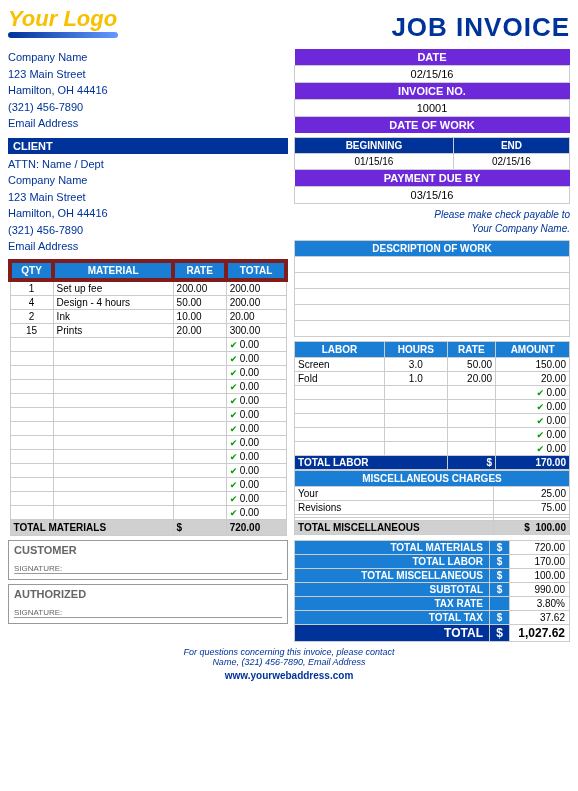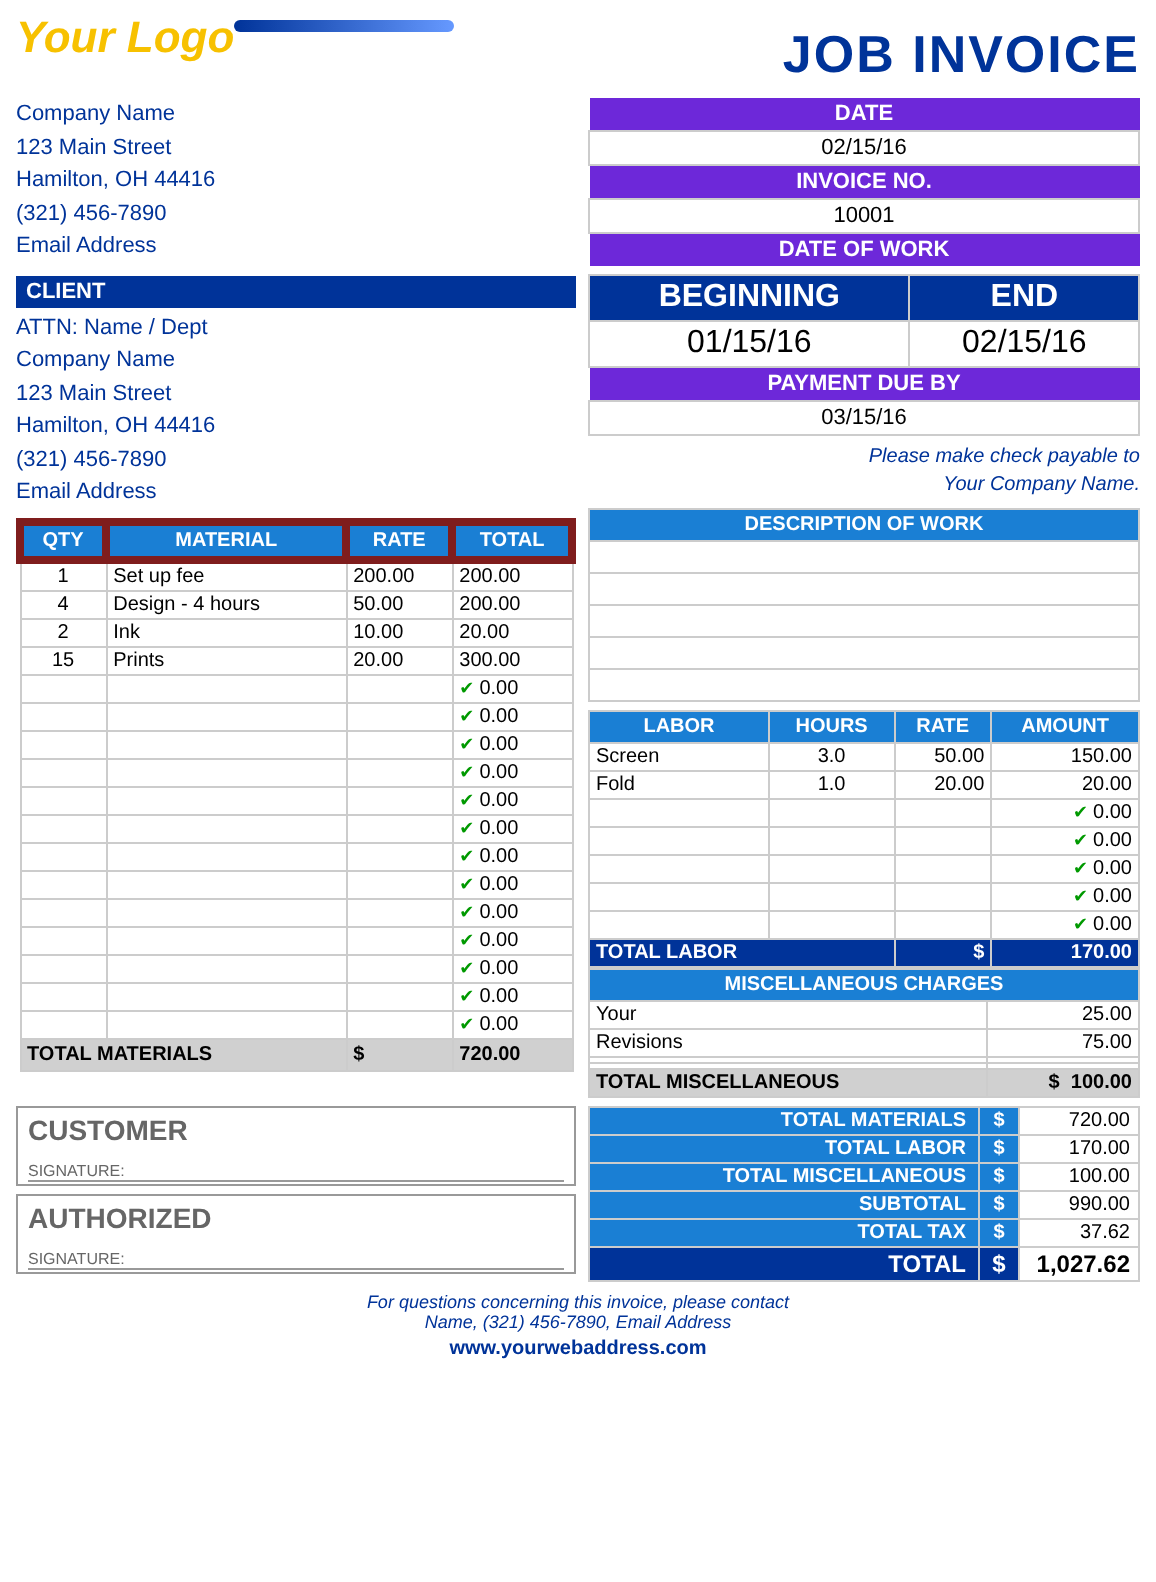--- a/index.html
+++ b/index.html
@@ -18,20 +18,21 @@
 
     
     .header {
       display: flex;
       justify-content: space-between;
       align-items: flex-start;
       margin-bottom: 6px;
     }
     .logo-area {
       display: flex;
+      flex-direction: column;
       align-items: flex-start;
       text-align: right;
     }
     .logo-text {
       font-size: 22px;
       font-weight: bold;
       color: #f7c100;
       font-style: italic;
       line-height: 1;
     }
@@ -112,21 +113,21 @@
       border: 1px solid #ccc;
     }
 
     .dates-grid {
       width: 100%;
       border-collapse: collapse;
     }
     .dates-grid td {
       border: 1px solid #ccc;
       padding: 2px 4px;
-      font-size: 16px;
+      font-size: 10px;
     }
     .dates-grid .blue-cell {
       background: #003399;
       color: #fff;
       font-weight: bold;
       text-align: center;
     }
     .dates-grid .val-cell {
       text-align: center;
     }
@@ -267,21 +268,21 @@
       flex: 1;
     }
 
     .signature-box {
       border: 1px solid #999;
       padding: 3px 5px;
       margin-bottom: 4px;
       height: 40px;
     }
     .sig-label {
-      font-size: 14px;
+      font-size: 11px;
       font-weight: bold;
       color: #666;
     }
     .sig-line {
       border-bottom: 1px solid #999;
       margin-top: 8px;
       font-size: 8px;
       color: #666;
     }
 
@@ -718,20 +719,25 @@
           <td class="label-cell">TOTAL MISCELLANEOUS</td>
           <td class="dollar-cell">$</td>
           <td class="val-cell">100.00</td>
         </tr>
         <tr>
           <td class="label-cell">SUBTOTAL</td>
           <td class="dollar-cell">$</td>
           <td class="val-cell">990.00</td>
         </tr>
         <tr>
+          <td class="label-cell">TAX RATE</td>
+          <td class="dollar-cell"></td>
+          <td class="val-cell">3.80%</td>
+        </tr>
+        <tr>
           <td class="label-cell">TOTAL TAX</td>
           <td class="dollar-cell">$</td>
           <td class="val-cell">37.62</td>
         </tr>
         <tr>
           <td class="grand-total-label">TOTAL</td>
           <td class="grand-total-dollar">$</td>
           <td class="grand-total-val val-cell">1,027.62</td>
         </tr>
       </tbody>

